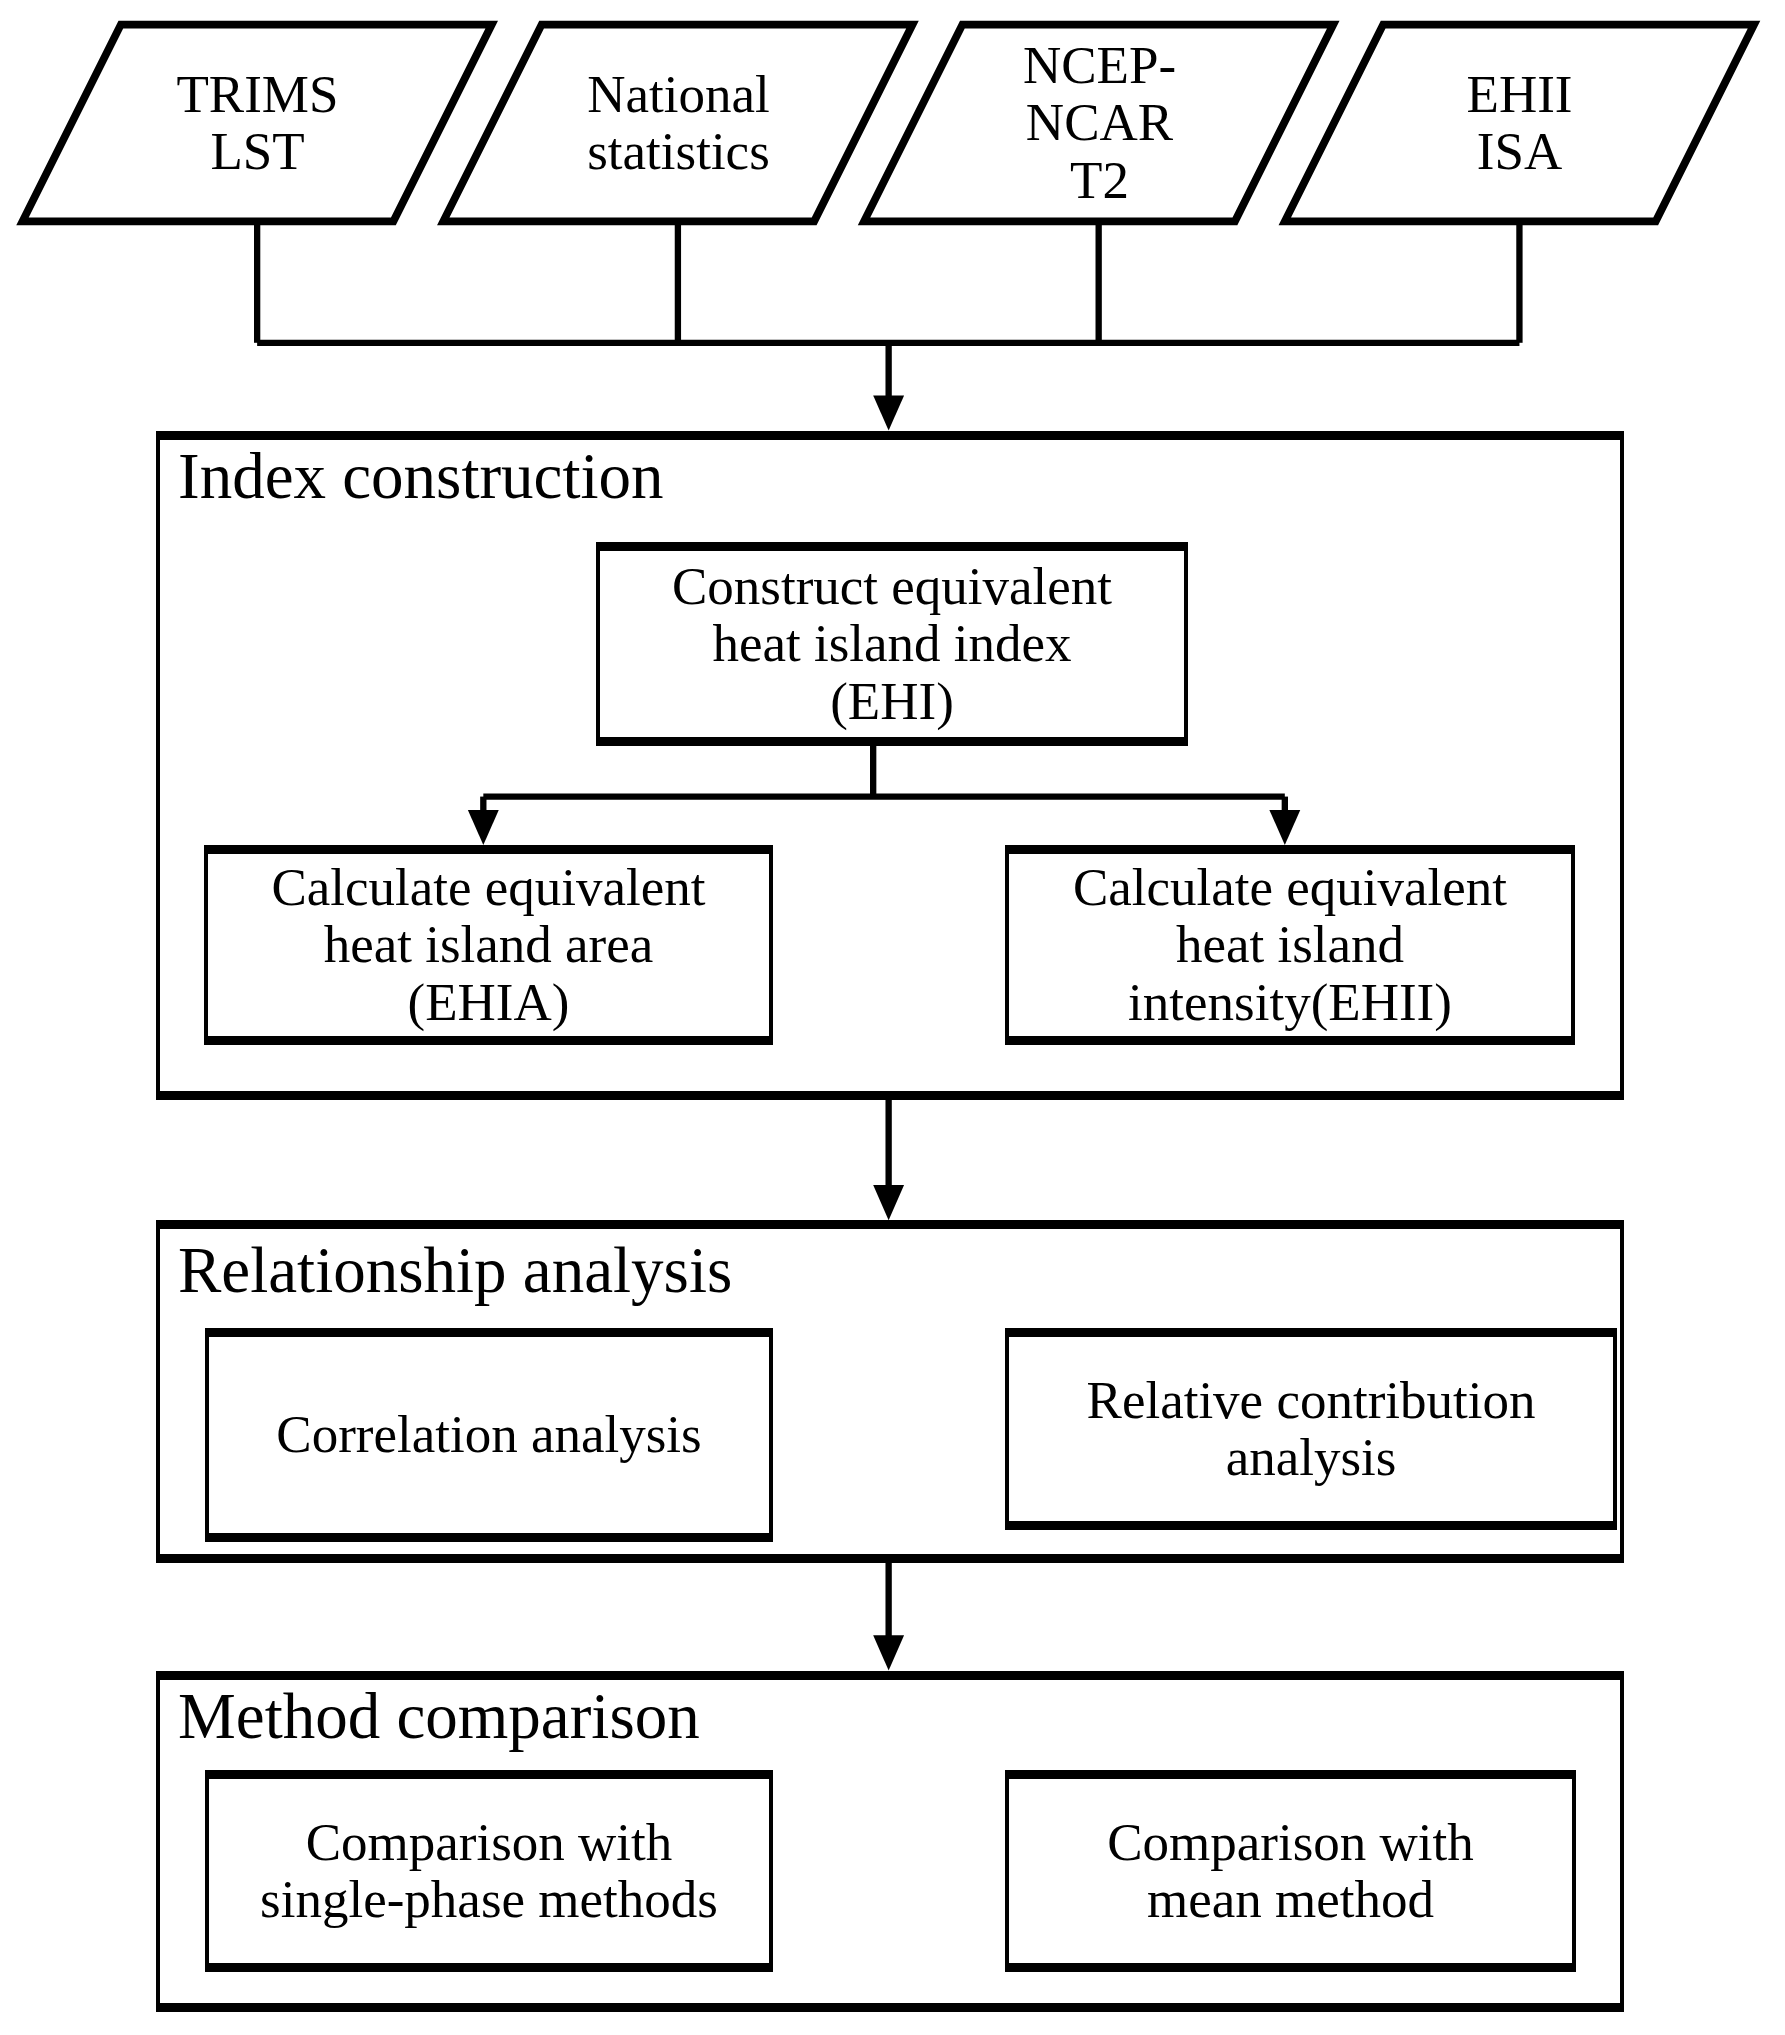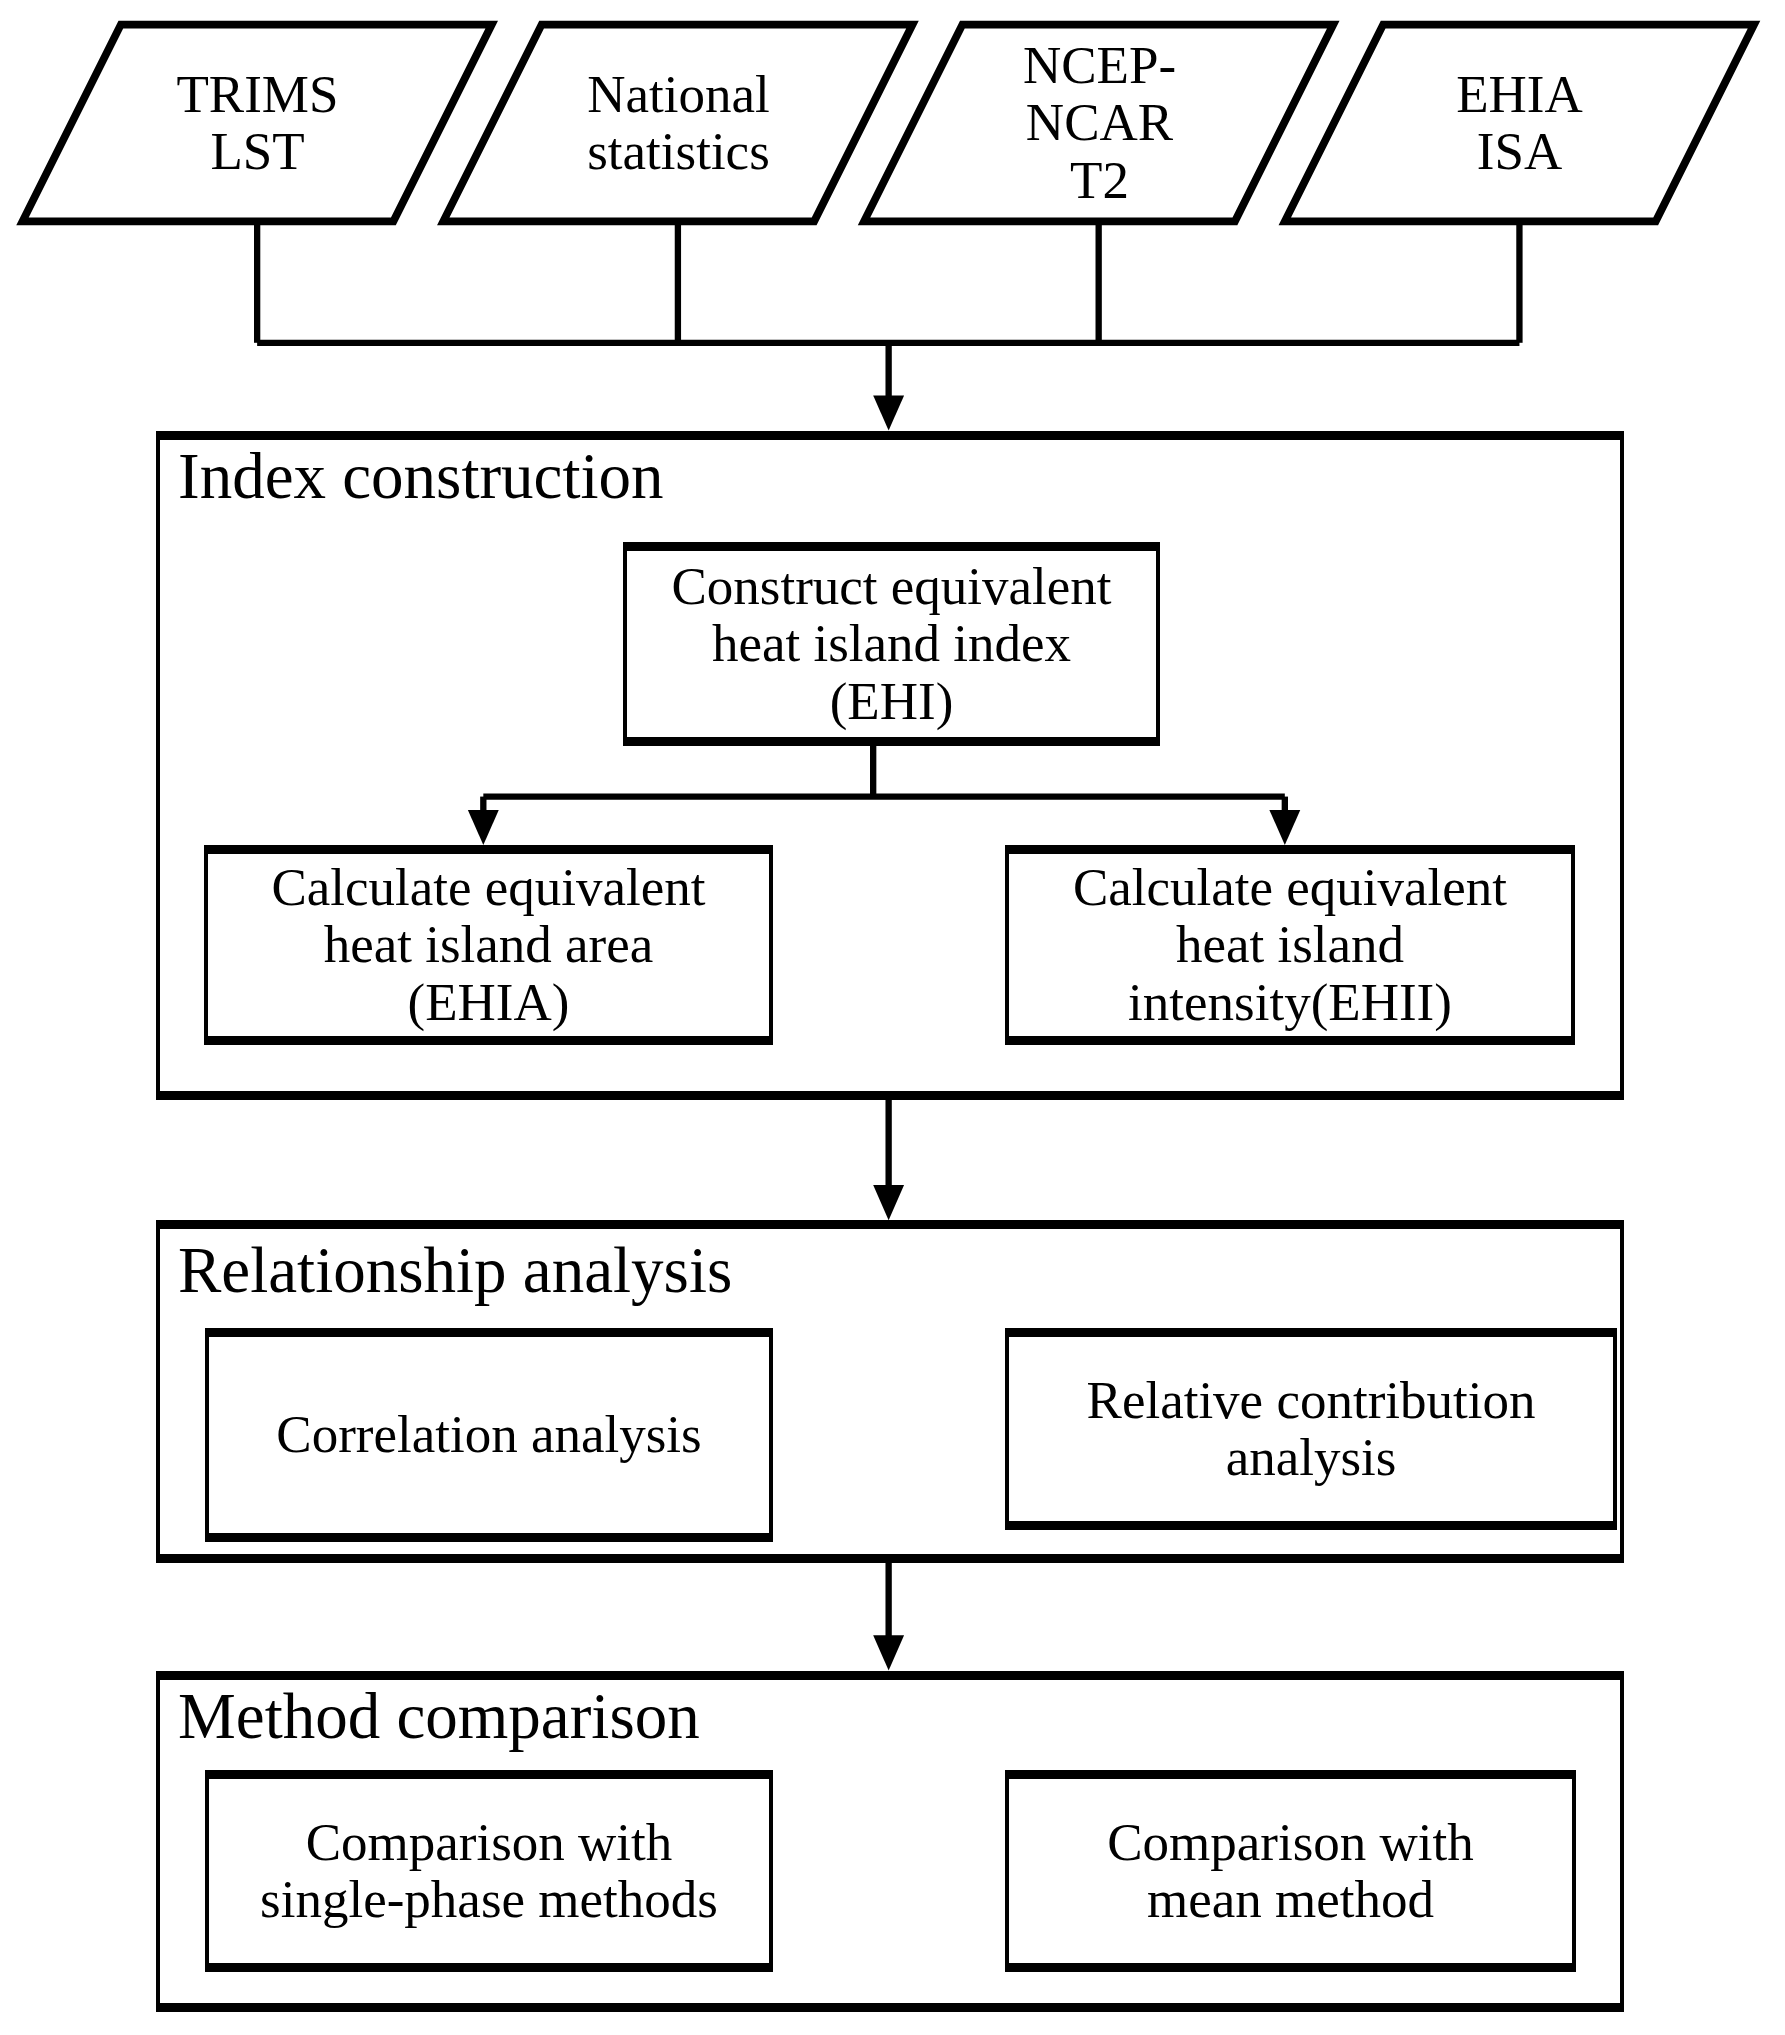--- a/index.html
+++ b/index.html
@@ -116,27 +116,27 @@
     </g>
   </svg>
 
   <div class="para-label" style="left:440px">National
 statistics</div>
   <div class="para-label" style="left:19px">TRIMS
 LST</div>
   <div class="para-label" style="left:861px">NCEP-
 NCAR
 T2</div>
-  <div class="para-label" style="left:1281px">EHIA
+  <div class="para-label" style="left:1281px">EHII
 ISA</div>
 
   <div class="container-box" style="top:431px; height:669px"></div>
   <div class="section-title" style="top:447px">Index construction</div>
 
-  <div class="node-box" style="left:623px; top:542px; width:537px; height:204px">
+  <div class="node-box" style="left:596px; top:542px; width:592px; height:204px">
     <span class="node-label">Construct equivalent
 heat island index
 (EHI)</span>
   </div>
 
   <div class="node-box" style="left:204px; top:845px; width:569px; height:200px">
     <span class="node-label">Calculate equivalent
 heat island area
 (EHIA)</span>
   </div>

